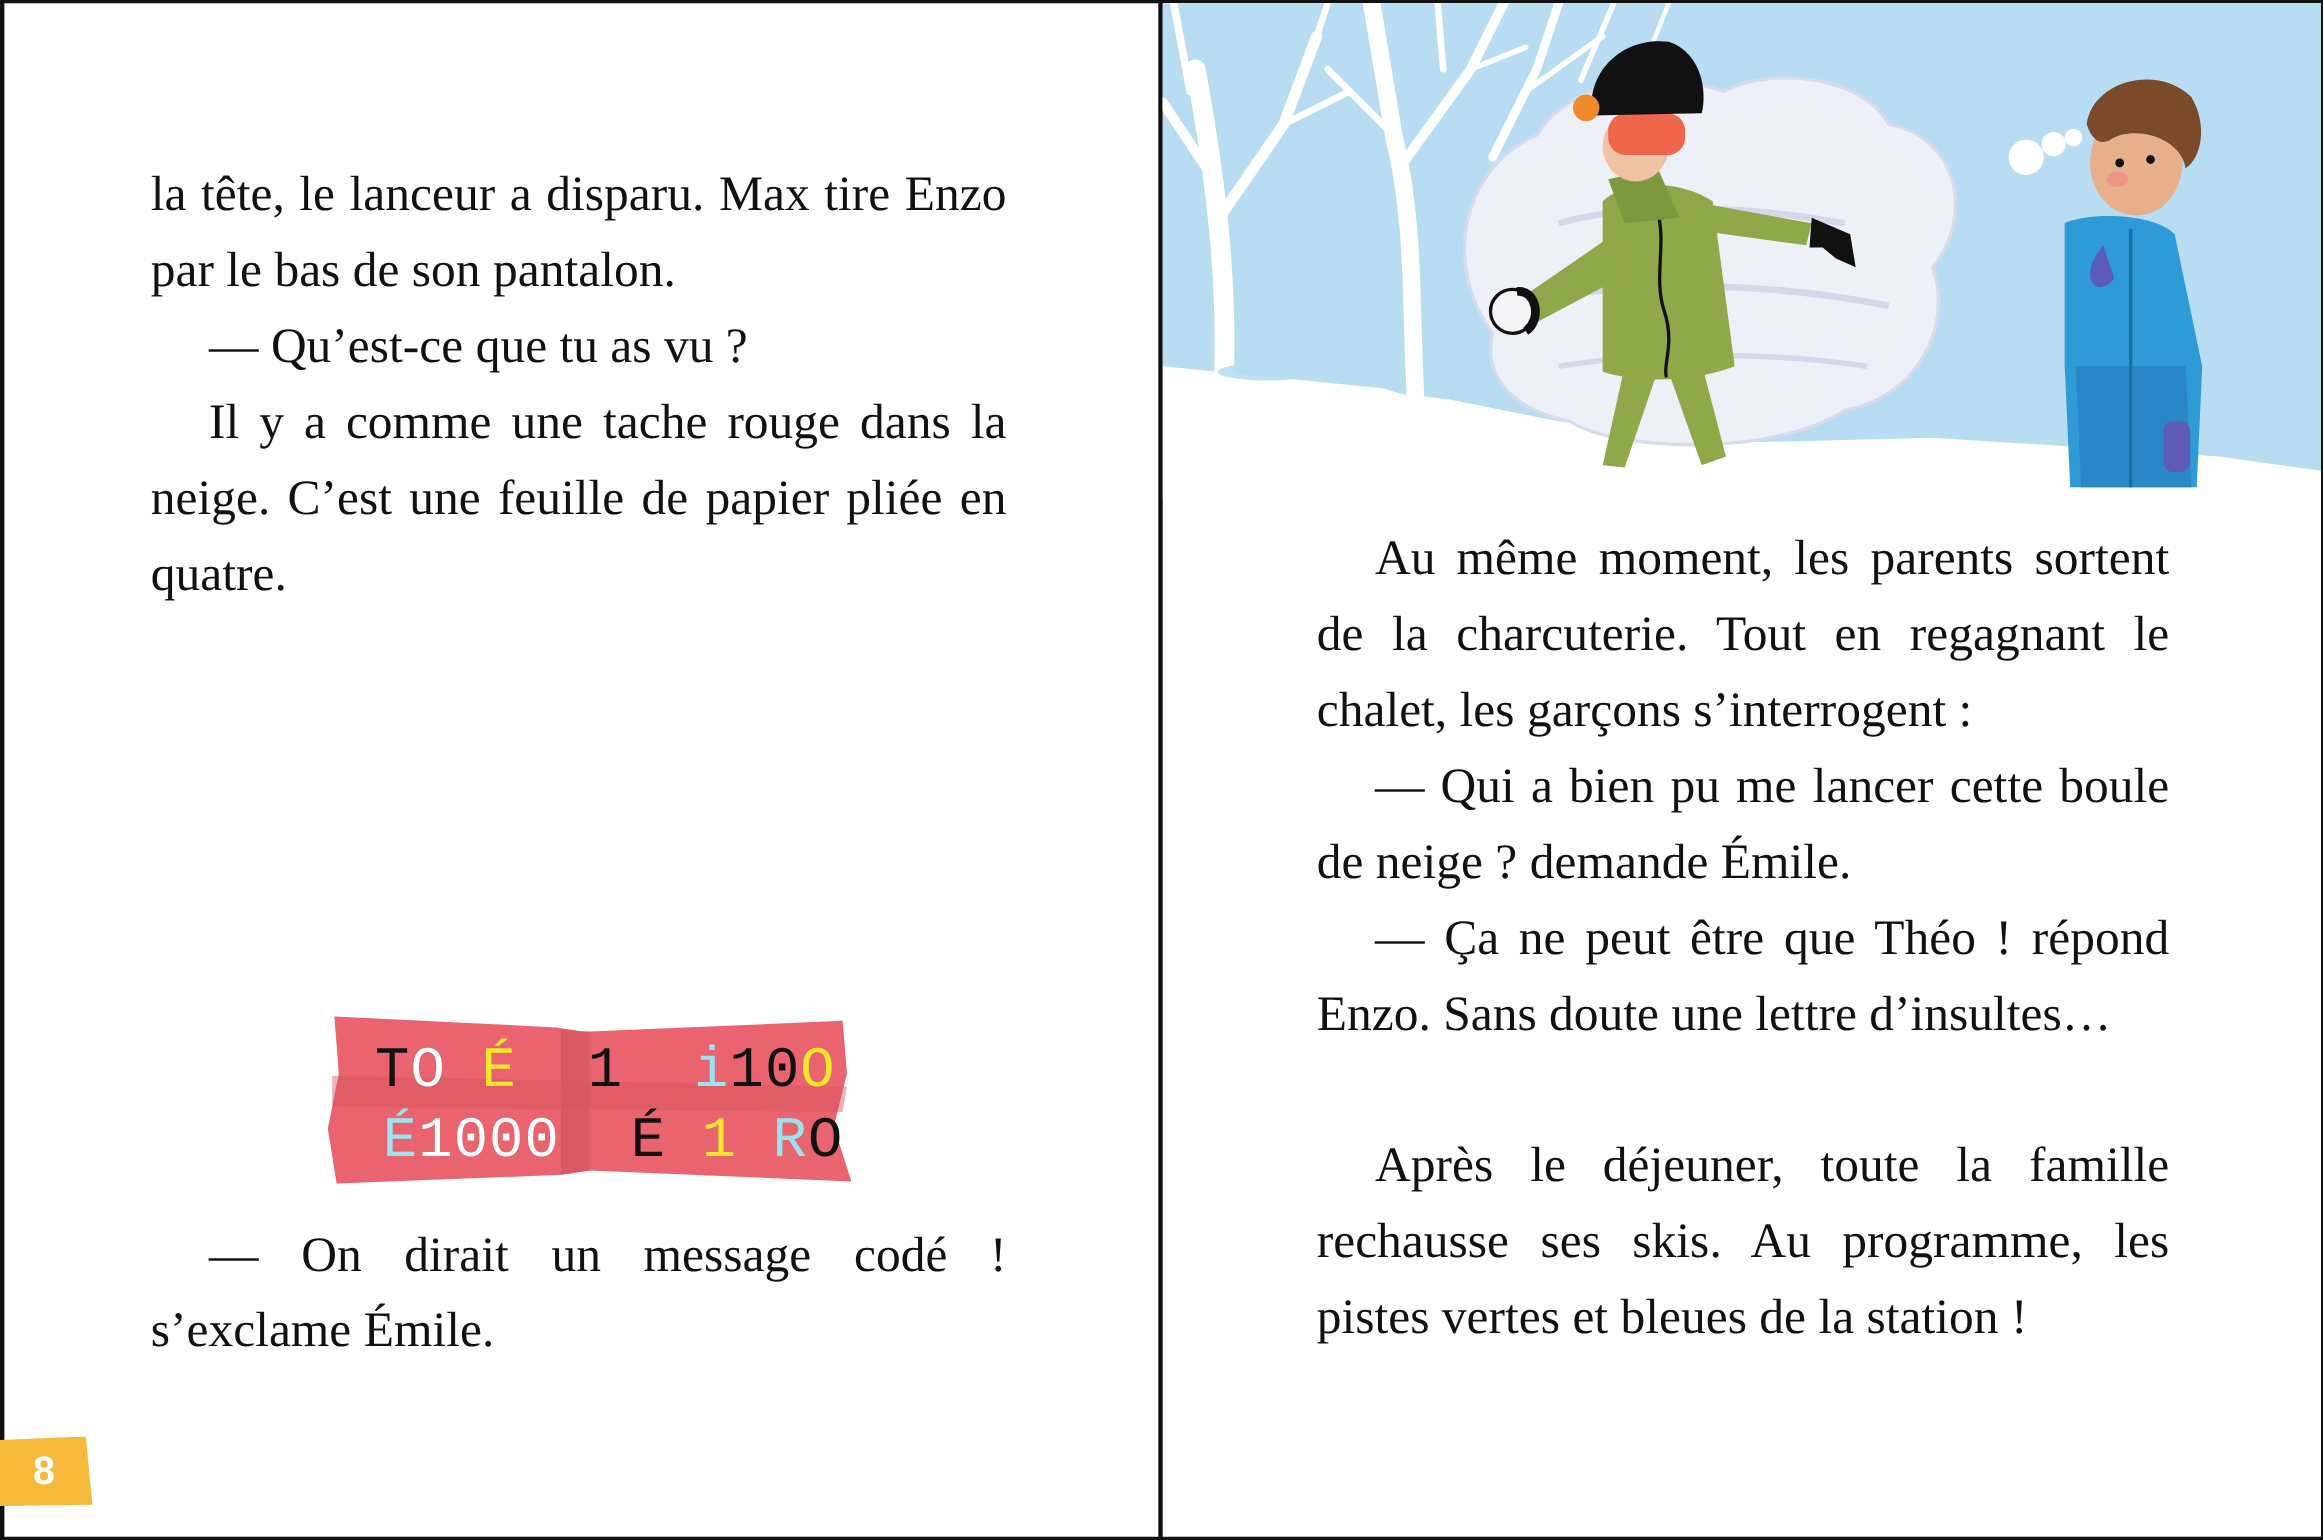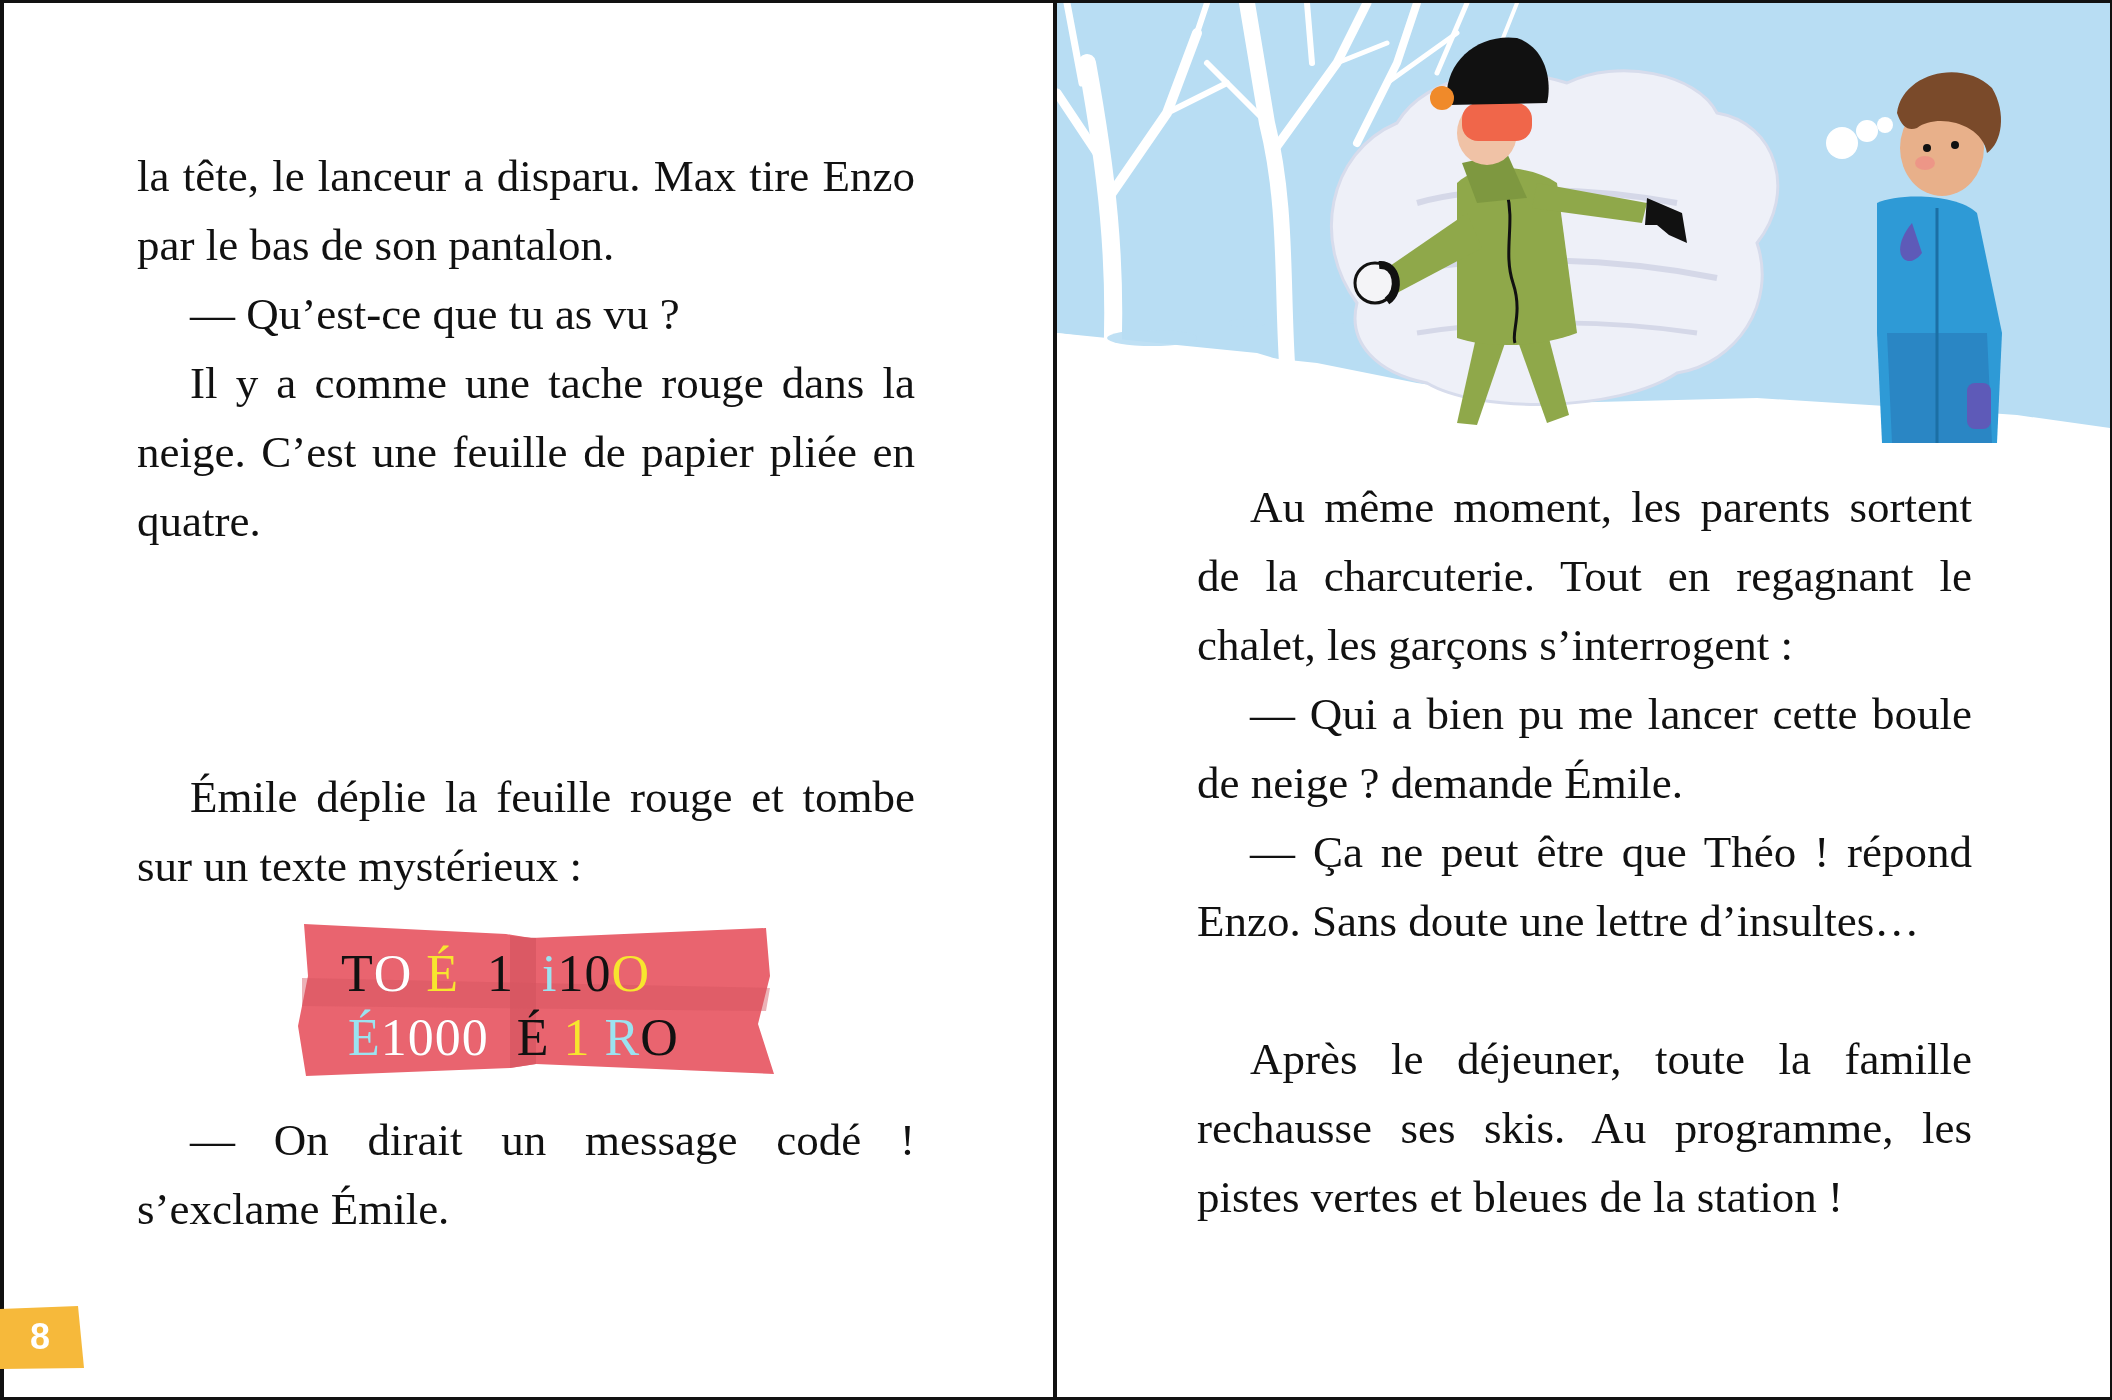--- a/index.html
+++ b/index.html
@@ -17,21 +17,21 @@
   .text p { margin:0; }
   .text p.ind { text-indent:53px; }
   .text p.gap { margin-top:69px; }
   .block1 { top:128px; }
   .block2 { top:749px; }
   .block3 { top:1092px; }
   .rblock { top:473px; }
   
   .note { position:absolute; left:296px; top:902px; width:482px; height:170px; }
   .note svg { position:absolute; left:0; top:0; }
-  .code-row { position:absolute; font-family:Liberation Serif, serif; font-size:52px; line-height:60px; white-space:nowrap; letter-spacing:1px;text-align:right; }
+  .code-row { position:absolute; font-family:Liberation Mono, monospace; font-size:52px; line-height:60px; white-space:nowrap; letter-spacing:1px;text-align:right; }
   .code-row span { display:inline-block; }
   .row1 { left:45px; top:28px; }
   .row2 { left:52px; top:92px; }
   
   .pagenum { position:absolute; left:0; top:1292px; width:86px; height:63px; }
   .pagenum svg { position:absolute; left:0; top:0; }
   .pagenum span { position:absolute; left:0; width:80px; top:10px; text-align:center; color:#fff;
                   font-family:"Liberation Sans","DejaVu Sans",sans-serif; font-weight:bold; font-size:36px; }
   
   .illus { position:absolute; left:0; top:3px; width:1053px; height:450px; }
@@ -39,23 +39,20 @@
 </head>
 <body>
 
 <div class="frame"></div>
 
 <div class="page left">
   <div class="text block1">
     <p>la tête, le lanceur a disparu. Max tire Enzo par le bas de son pantalon.</p>
     <p class="ind">— Qu’est-ce que tu as vu ?</p>
     <p class="ind">Il y a comme une tache rouge dans la neige. C’est une feuille de papier pliée en quatre.</p>
-  </div>
-  <div class="text block2">
-    <p class="ind">Émile déplie la feuille rouge et tombe sur un texte mystérieux :</p>
   </div>
 
   <div class="note">
     <svg width="482" height="170" viewBox="0 0 482 170">
       <path d="M8 8 L210 18 L235 22 L470 12 L474 60 L462 108 L478 158 L240 148 L214 152 L10 160 L2 110 L12 60 Z" fill="#E9646F"></path>
       <path d="M214 20 L240 22 L240 148 L214 152 Z" fill="#D4545F" opacity="0.7"></path>
       <path d="M6 62 L474 72 L470 95 L6 90 Z" fill="#D4545F" opacity="0.45"></path>
     </svg>
     <div class="code-row row1">
       <span id="r1"><span style="color: rgb(17, 17, 17);">T</span><span style="color: rgb(255, 255, 255); text-shadow: rgba(0, 0, 0, 0.15) 0px 0px 1px;">O</span><span>&nbsp;</span><span style="color: rgb(247, 230, 46);">É</span><span>&nbsp;&nbsp;</span><span style="color: rgb(17, 17, 17);">1</span><span>&nbsp;&nbsp;</span><span style="color: rgb(155, 227, 240);">i</span><span style="color: rgb(17, 17, 17);">10</span><span style="color: rgb(247, 230, 46);">O</span></span>

